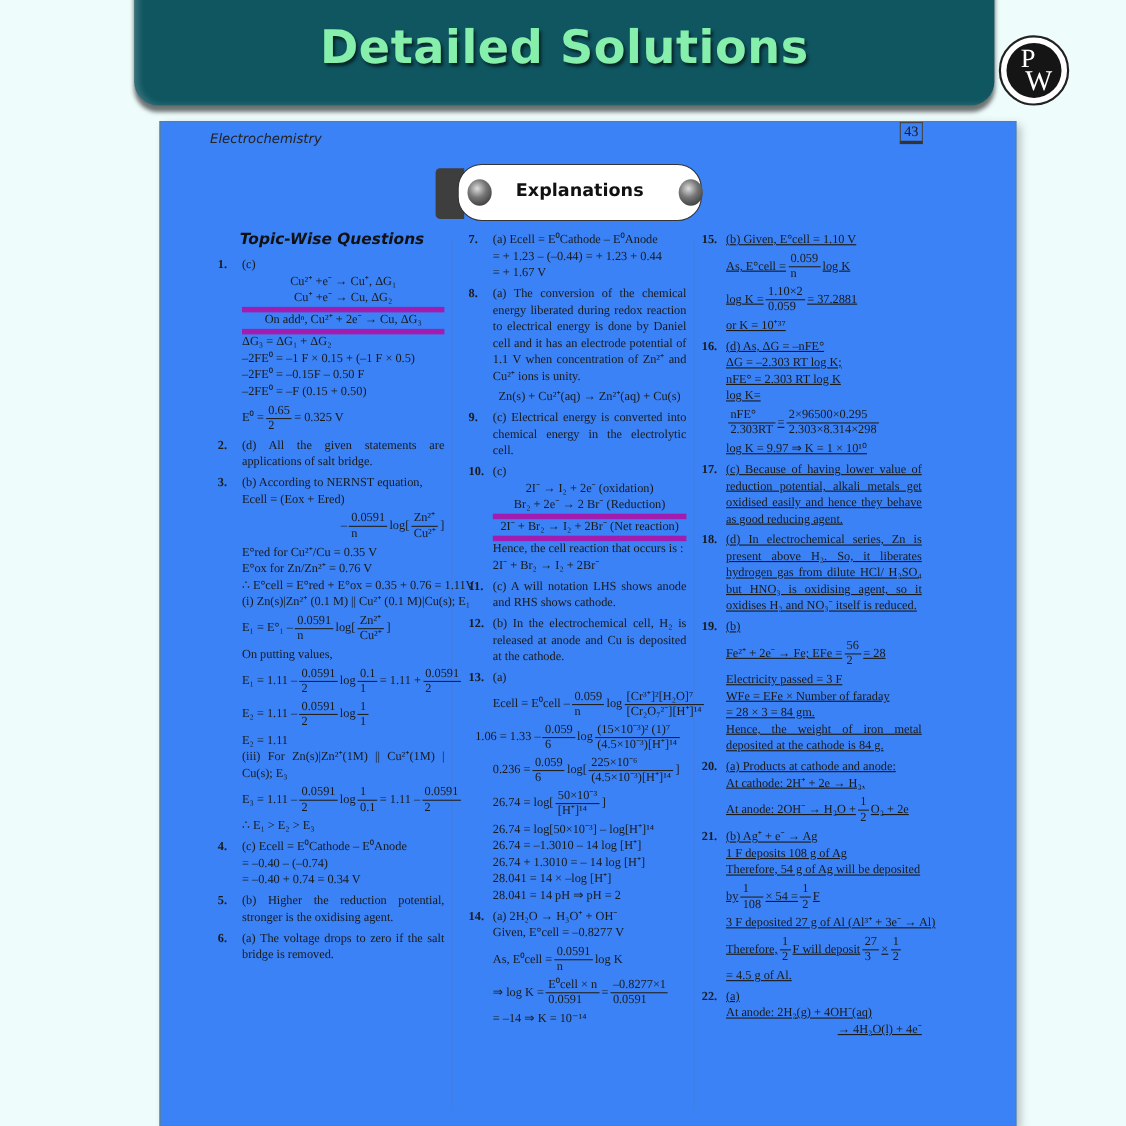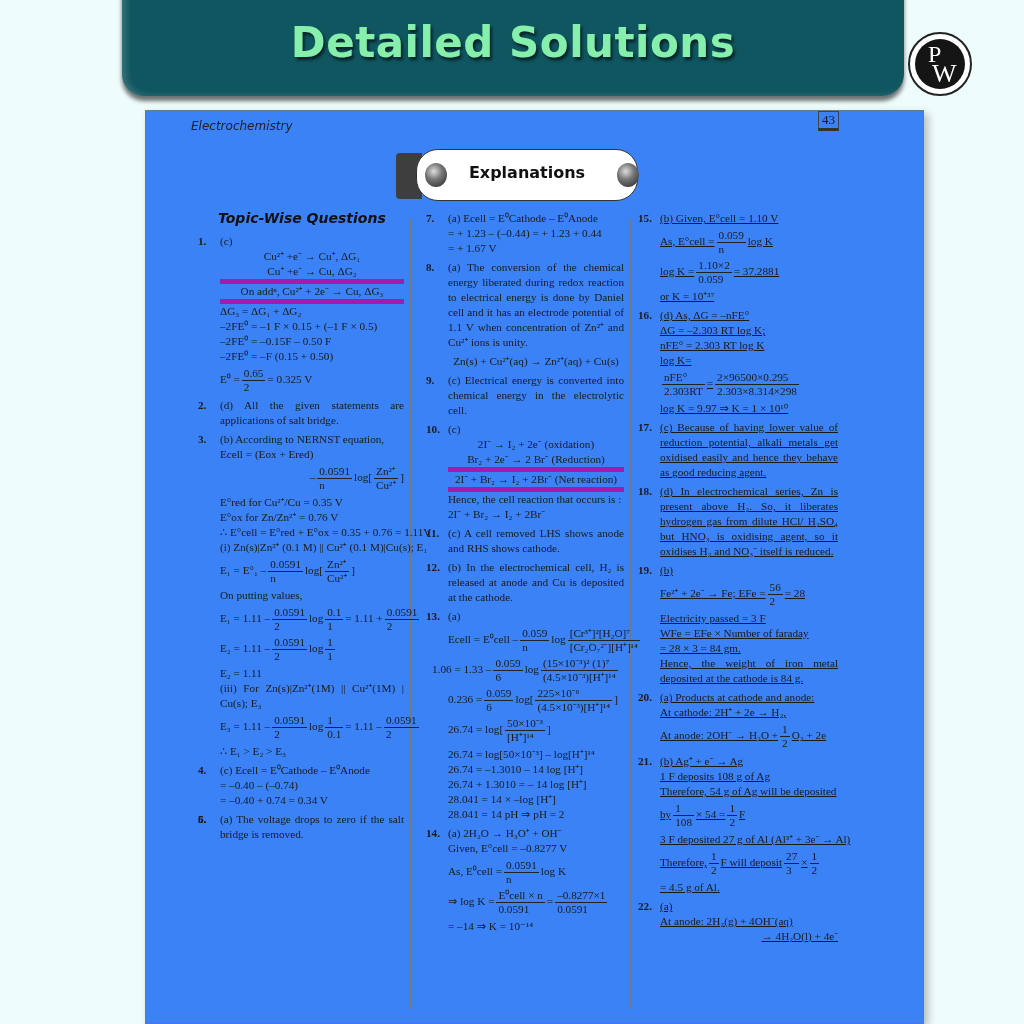--- a/index.html
+++ b/index.html
@@ -154,20 +154,21 @@
     </div>
 
     <div class="q">
       <span class="num">4.</span>
       <span class="l">(c)   Ecell = E⁰Cathode – E⁰Anode</span>
       <span class="l">= –0.40 – (–0.74)</span>
       <span class="l">= –0.40 + 0.74  = 0.34 V</span>
     </div>
     <div class="q">
       <span class="num">5.</span>
+      <span>(b) Higher the reduction potential, stronger is the oxidising agent.</span>
     </div>
     <div class="q">
       <span class="num">6.</span>
       <span>(a) The voltage drops to zero if the salt bridge is removed.</span>
     </div>
   </div>
 
   <div class="col c2">
     <div class="q">
       <span class="num">7.</span>
@@ -188,21 +189,21 @@
       <span class="num">10.</span>
       <span class="l">(c)</span>
       <span class="l c">2I⁻ → I₂ + 2e⁻   (oxidation)</span>
       <span class="l c ul">Br₂ + 2e⁻ → 2 Br⁻ (Reduction)</span>
       <span class="l c ul">2I⁻ + Br₂ → I₂ + 2Br⁻  (Net reaction)</span>
       <span class="l">Hence, the cell reaction that occurs is :</span>
       <span class="l">2I⁻ + Br₂ → I₂ + 2Br⁻</span>
     </div>
     <div class="q">
       <span class="num">11.</span>
-      <span>(c) A cell removed LHS shows anode and RHS shows cathode.</span>
+      <span>(c) A will notation LHS shows anode and RHS shows cathode.</span>
     </div>
     <div class="q">
       <span class="num">12.</span>
       <span>(b) In the electrochemical cell, H₂ is released at anode and Cu is deposited at the cathode.</span>
     </div>
     <div class="q">
       <span class="num">13.</span>
       <span class="l">(a)</span>
       <span class="eq"><span>Ecell = E⁰cell –</span><span class="frac"><span>0.059</span><span>n</span></span><span>log</span><span class="frac"><span>[Cr³⁺]²[H₂O]⁷</span><span>[Cr₂O₇²⁻][H⁺]¹⁴</span></span></span>
       <span class="eq" style="margin-left:-16px"><span>1.06 = 1.33 –</span><span class="frac"><span>0.059</span><span>6</span></span><span>log</span><span class="frac"><span>(15×10⁻³)² (1)⁷</span><span>(4.5×10⁻³)[H⁺]¹⁴</span></span></span>

